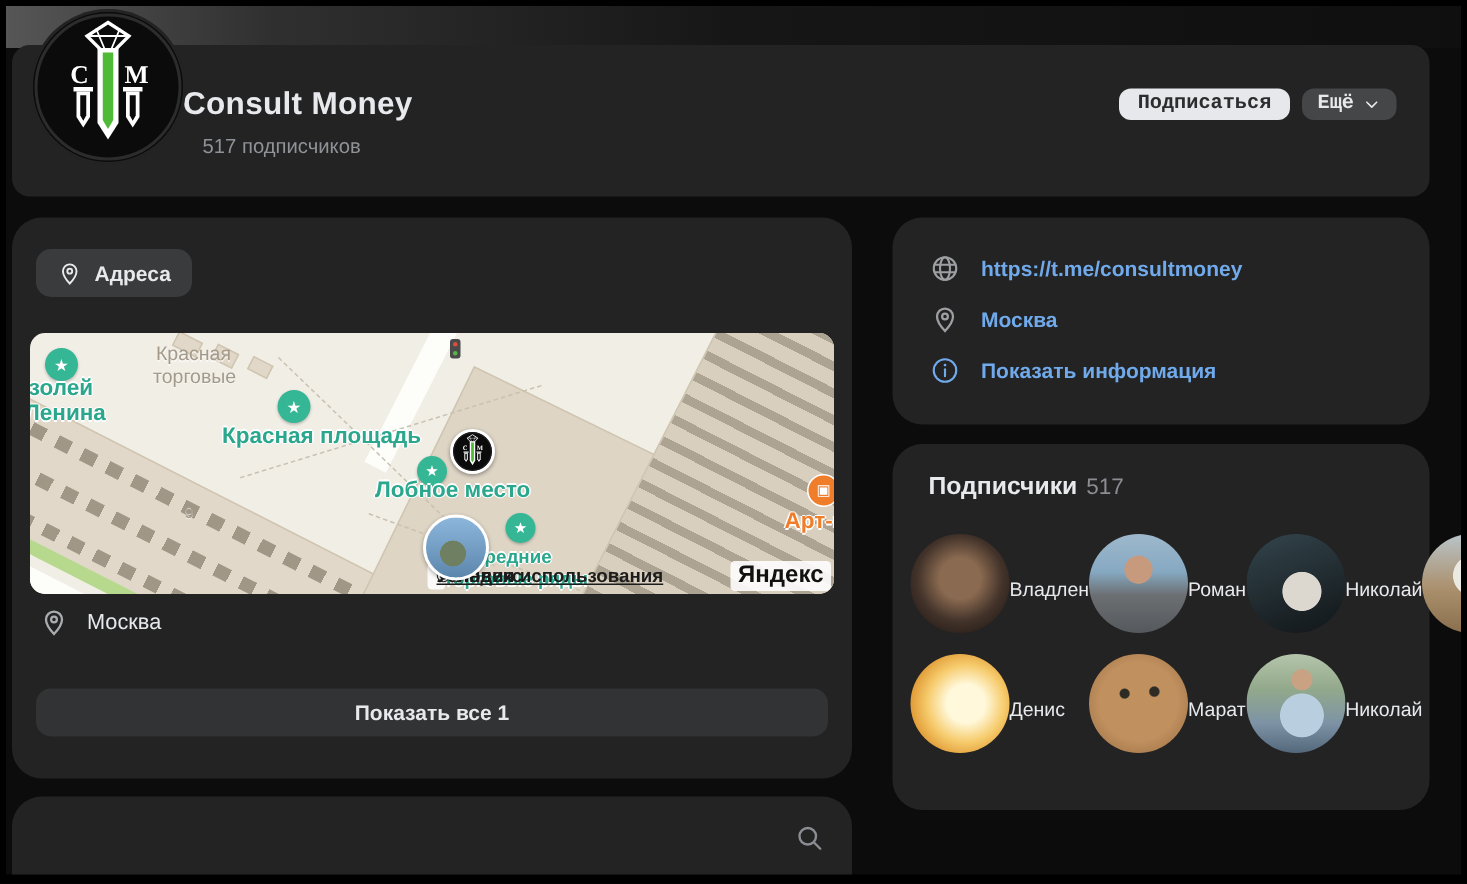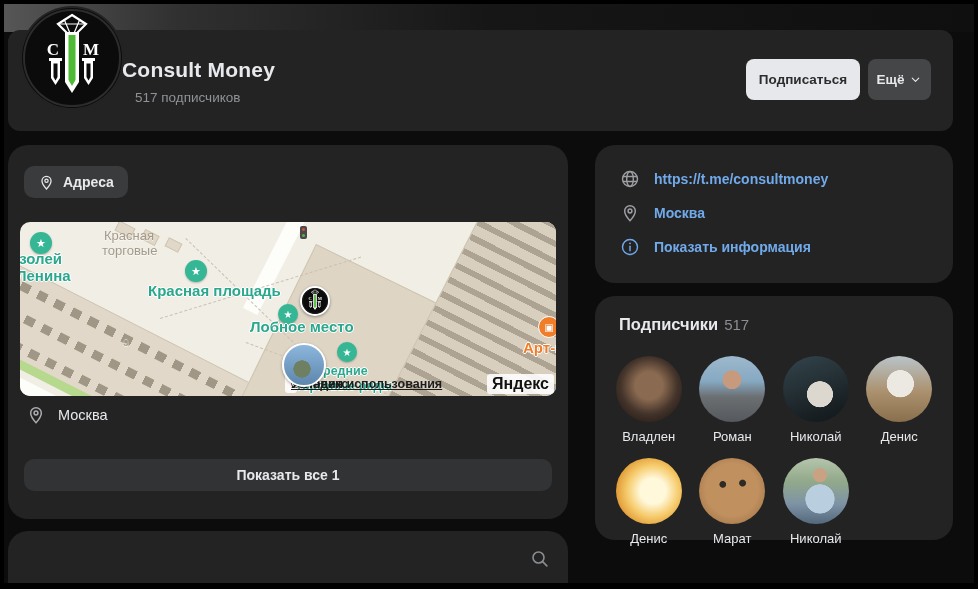--- a/index.html
+++ b/index.html
@@ -11,23 +11,23 @@
     background:linear-gradient(90deg,#565656 0%,#303030 18%,#161616 50%,#0f0f0f 100%); }
   .card { position:absolute; background:#232324; border-radius:20px; }
 
   
   .header-card { left:4px; top:26px; width:945px; height:101px; border-radius:12px; }
   .avatar-logo { position:absolute; left:18px; top:4px; width:100px; height:100px;
     border-radius:50%; background:#0b0b0b; box-shadow:0 0 0 2px #232324; z-index:5; }
   .page-title { position:absolute; left:114px; top:28px; font-size:21px; font-weight:bold;
     color:#e7e9ec; letter-spacing:.2px; }
   .page-subtitle { position:absolute; left:127px; top:60px; font-size:13.5px; color:#8f9296; }
-  .btn { position:absolute; top:29px; height:41px; border:none; border-radius:8px;
+  .btn { position:absolute; top:29px; height:21px; border:none; border-radius:8px;
     font-size:13.5px; font-weight:bold; cursor:pointer;
-    font-family:Liberation Sans, sans-serif; }
+    font-family:Liberation Mono, monospace; }
   .btn-subscribe { left:738px; width:114px; background:#e6e8eb; color:#2c2d2e; }
   .btn-more { left:860px; width:63px; background:#454647; color:#e7e9ec;
     display:flex; align-items:center; justify-content:center; gap:5px; }
 
   
   .addresses-card { left:4px; top:141px; width:560px; height:374px; }
   .pill { position:absolute; left:16px; top:21px; height:32px; display:inline-flex;
     align-items:center; gap:8px; padding:0 14px; background:#3a3b3c; border-radius:10px;
     color:#e7e9ec; font-size:14px; font-weight:bold; cursor:pointer; }
   .map { position:absolute; left:12px; top:77px; width:536px; height:174px;
@@ -49,21 +49,21 @@
   .links-card { left:591px; top:141px; width:358px; height:138px; padding:17px 0 0 0; }
   .link-row { height:34px; display:flex; align-items:center; gap:14px; padding-left:25px; cursor:pointer; }
   .link-row .txt { color:#71aaeb; font-size:14px; font-weight:bold; }
   .icon-gray { color:#9d9fa3; } .icon-blue { color:#71aaeb; }
 
   .followers-card { left:591px; top:292px; width:358px; height:244px; }
   .followers-head { position:absolute; left:24px; top:19px; font-size:16.5px; font-weight:bold; color:#e7e9ec; cursor:pointer; }
   .followers-count { color:#8b8d91; font-weight:normal; font-size:15px; margin-left:6px; }
   .followers-grid { position:absolute; left:12px; top:56px; width:334px;
     display:grid; grid-template-columns:repeat(4,1fr); row-gap:6px; }
-  .member { display:flex; flex-direction:column; align-items:center; cursor:pointer; padding:4px 0; }
+  .member { display:flex; flex-direction:row; align-items:center; cursor:pointer; padding:4px 0; }
   .member .ava { width:66px; height:66px; border-radius:50%; }
   .member .nm { margin-top:7px; font-size:13px; color:#e7e9ec; }
   .ava1 { background:radial-gradient(circle at 50% 45%,#8a6a50 0 28%,#43332a 58%,#15100c 100%); }
   .ava2 { background:radial-gradient(circle at 50% 36%,#c79a7d 0 17%,rgba(0,0,0,0) 18%),
           linear-gradient(180deg,#9db8cc 0%,#86a9c2 38%,#6b6f72 62%,#55595d 100%); }
   .ava3 { background:radial-gradient(circle at 56% 58%,#dcd8d0 0 24%,rgba(0,0,0,0) 25%),
           linear-gradient(160deg,#33454c 0%,#1b2327 70%,#11161a 100%); }
   .ava4 { background:radial-gradient(circle at 50% 26%,#e8c33a 0 13%,rgba(0,0,0,0) 14%),
           radial-gradient(circle at 50% 54%,#e06a2a 0 24%,rgba(0,0,0,0) 25%),
           linear-gradient(180deg,#a9c5da 0%,#84a6c1 45%,#3a556e 100%); }

